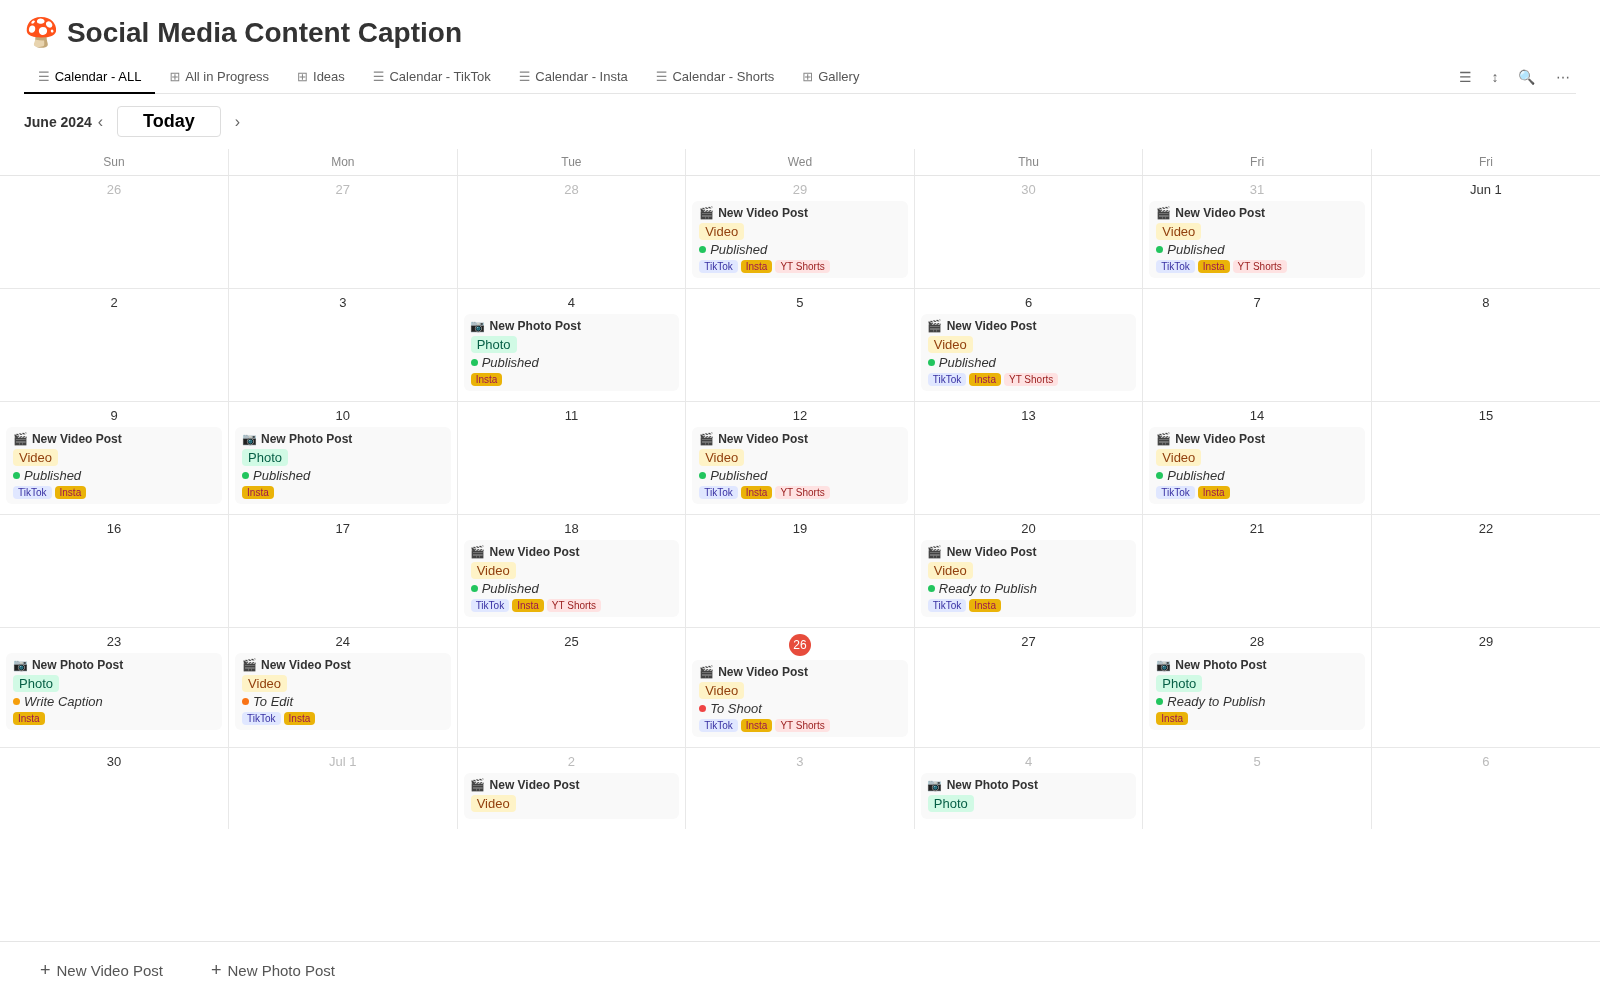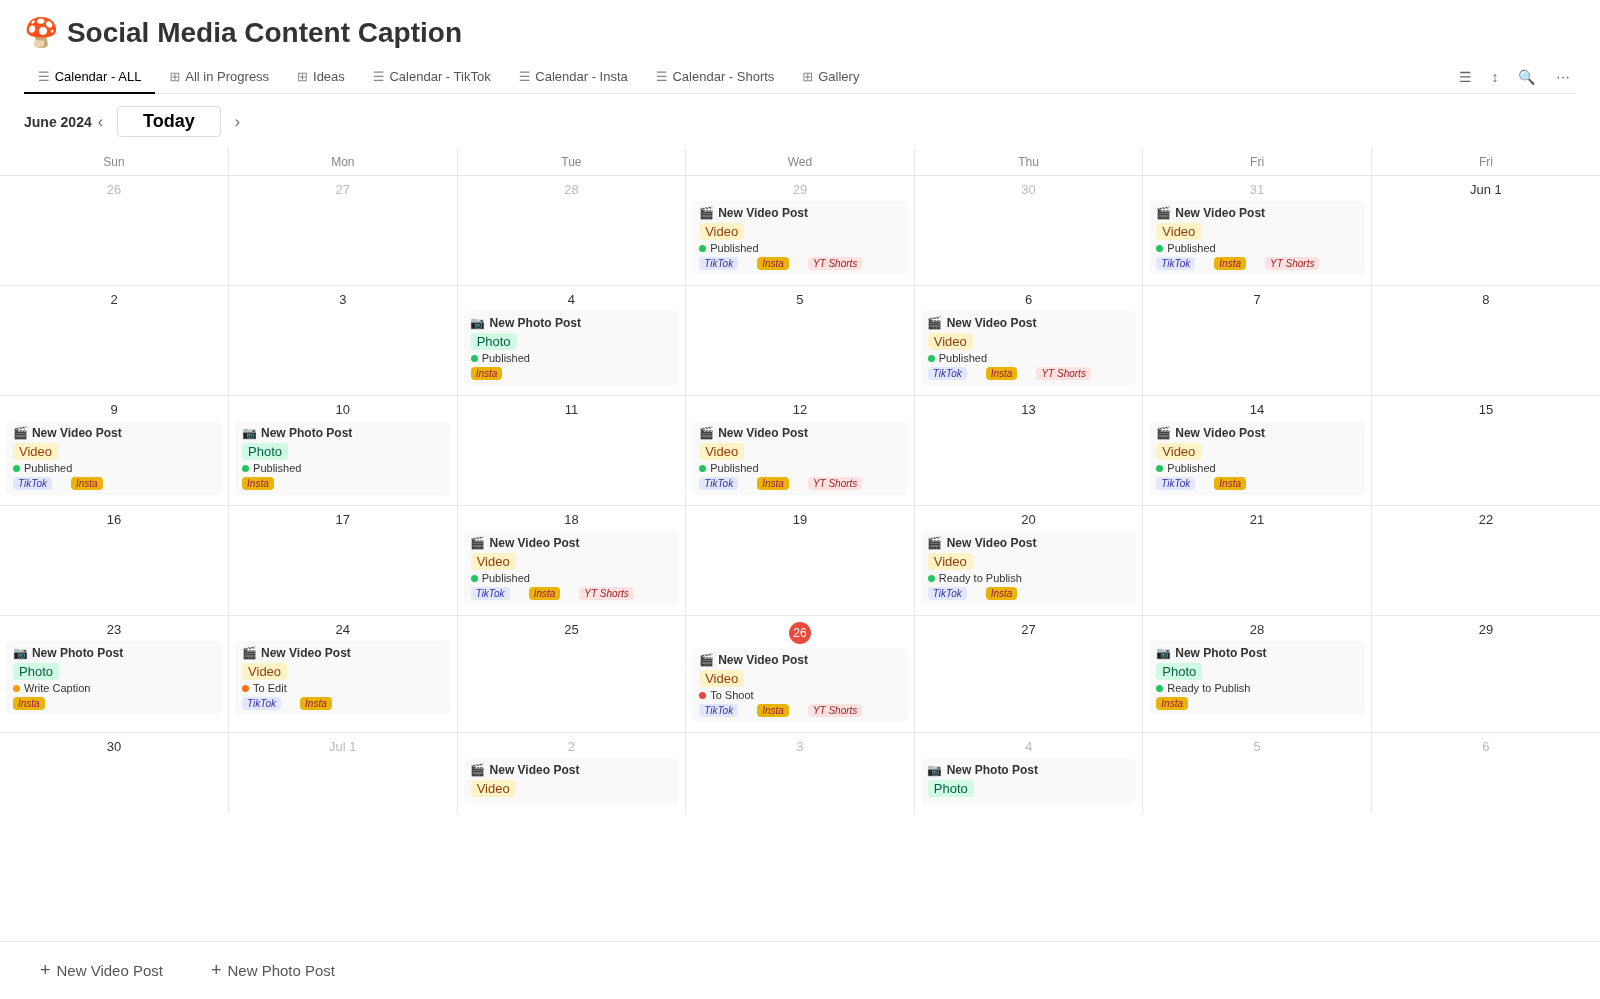--- a/index.html
+++ b/index.html
@@ -34,29 +34,29 @@
     .day-number.other-month { color: #bbb; }
     
     .event-card { background: #f9f9f9; border-radius: 6px; padding: 5px 7px; margin-bottom: 4px; cursor: pointer; }
     .event-title { font-size: 12px; font-weight: 600; display: flex; align-items: center; gap: 4px; margin-bottom: 3px; }
     .event-emoji { font-size: 12px; }
     
     .tag { display: inline-block; border-radius: 4px; padding: 1px 6px; font-size: 13px; font-weight: 500; margin-right: 2px; margin-bottom: 2px; }
     .tag-video { background: #fef3c7; color: #92400e; }
     .tag-photo { background: #d1fae5; color: #065f46; }
     
-    .status-row { display: flex; align-items: center; gap: 4px; margin-bottom: 3px; font-size: 11px; }
+    .status-row { display: flex; align-items: center; gap: 4px; margin-bottom: 3px; font-size: 13px; font-style: italic; }
     .status-dot { width: 7px; height: 7px; border-radius: 50%; display: inline-block; flex-shrink: 0; }
     .status-published { background: #22c55e; }
     .status-ready { background: #22c55e; }
     .status-to-edit { background: #f97316; }
     .status-to-shoot { background: #ef4444; }
     .status-write-caption { background: #f59e0b; }
     
-    .platform-tags { display: flex; flex-wrap: wrap; gap: 19px; margin-top: 2px; font-style: italic; }
+    .platform-tags { display: flex; flex-wrap: wrap; gap: 3px; margin-top: 2px; }
     .platform-tag { font-size: 10px; border-radius: 4px; padding: 1px 5px; font-weight: 500; }
     .tag-tiktok { background: #e0e7ff; color: #3730a3; }
     .tag-insta { background: #eab308; color: #9d174d; }
     .tag-ytshorts { background: #fee2e2; color: #991b1b; }
     
     .bottom-bar { position: fixed; bottom: 0; left: 0; right: 0; background: #fff; border-top: 1px solid #e5e5e5; display: flex; padding: 10px 24px; gap: 16px; z-index: 100; }
     .bottom-btn { background: none; border: none; cursor: pointer; padding: 8px 16px; border-radius: 6px; font-size: 15px; font-weight: 500; color: #555; display: flex; align-items: center; gap: 6px; }
     .bottom-btn .plus { font-size: 18px; font-weight: 400; }
     
     .partial-row td { min-height: 60px; }

